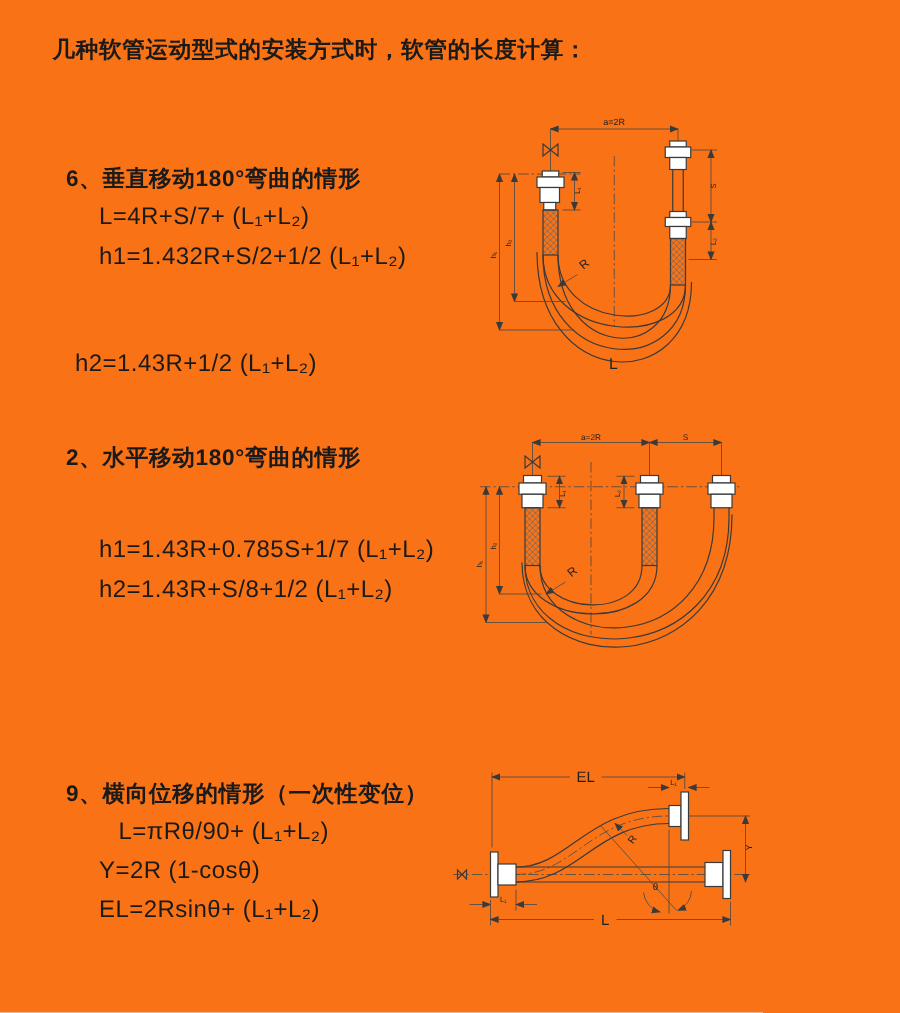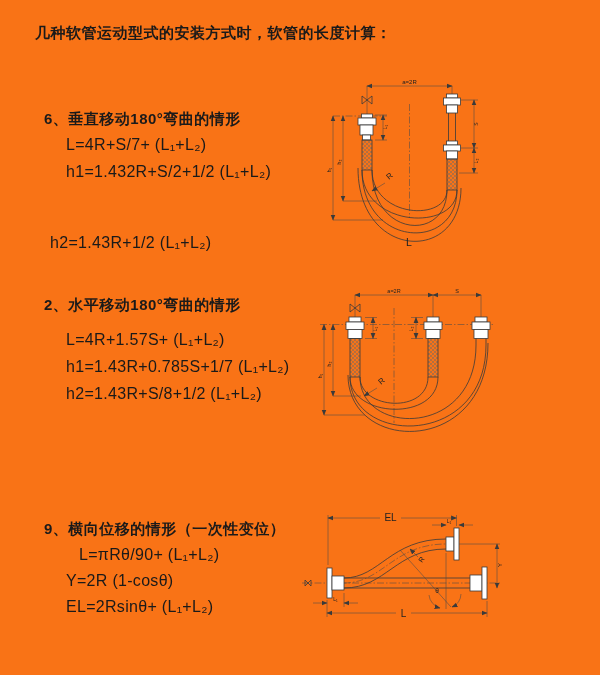--- a/index.html
+++ b/index.html
@@ -95,21 +95,20 @@
     <text x="152.5" y="46" font-size="5" text-anchor="middle" transform="rotate(-90 152.5 46)">S</text>
     <text x="152.5" y="83" font-size="5" text-anchor="middle" transform="rotate(-90 152.5 83)">L₂</text>
 
     <line class="thin" x1="60" y1="105" x2="47" y2="113" marker-end="url(#ah)"></line>
     <text x="64" y="102" font-size="8" transform="rotate(-40 64 102)">R</text>
 
     <text x="84" y="168" font-size="10.5" text-anchor="middle">L</text>
   </svg>
 
   <div class="sec-heading" style="left:44px;top:296px;">2、水平移动180°弯曲的情形</div>
-  <div class="formula" style="left:66px;top:331px;">L=4R+1.57S+ (L₁+L₂)</div>
   <div class="formula" style="left:66px;top:358px;">h1=1.43R+0.785S+1/7 (L₁+L₂)</div>
   <div class="formula" style="left:66px;top:385px;">h2=1.43R+S/8+1/2 (L₁+L₂)</div>
 
   <svg class="diag" style="left:315px;top:288px;" width="185" height="165" viewBox="0 0 185 165">
 
     <line class="cline" x1="79" y1="20" x2="79" y2="135"></line>
     <line class="cline" x1="5" y1="36.5" x2="178" y2="36.5"></line>
 
     <path class="dline" d="M35,89 C 35,130 123,134 123,89"></path>
     <path class="dline" d="M45,89 C 45,122 113,126 113,89"></path>

